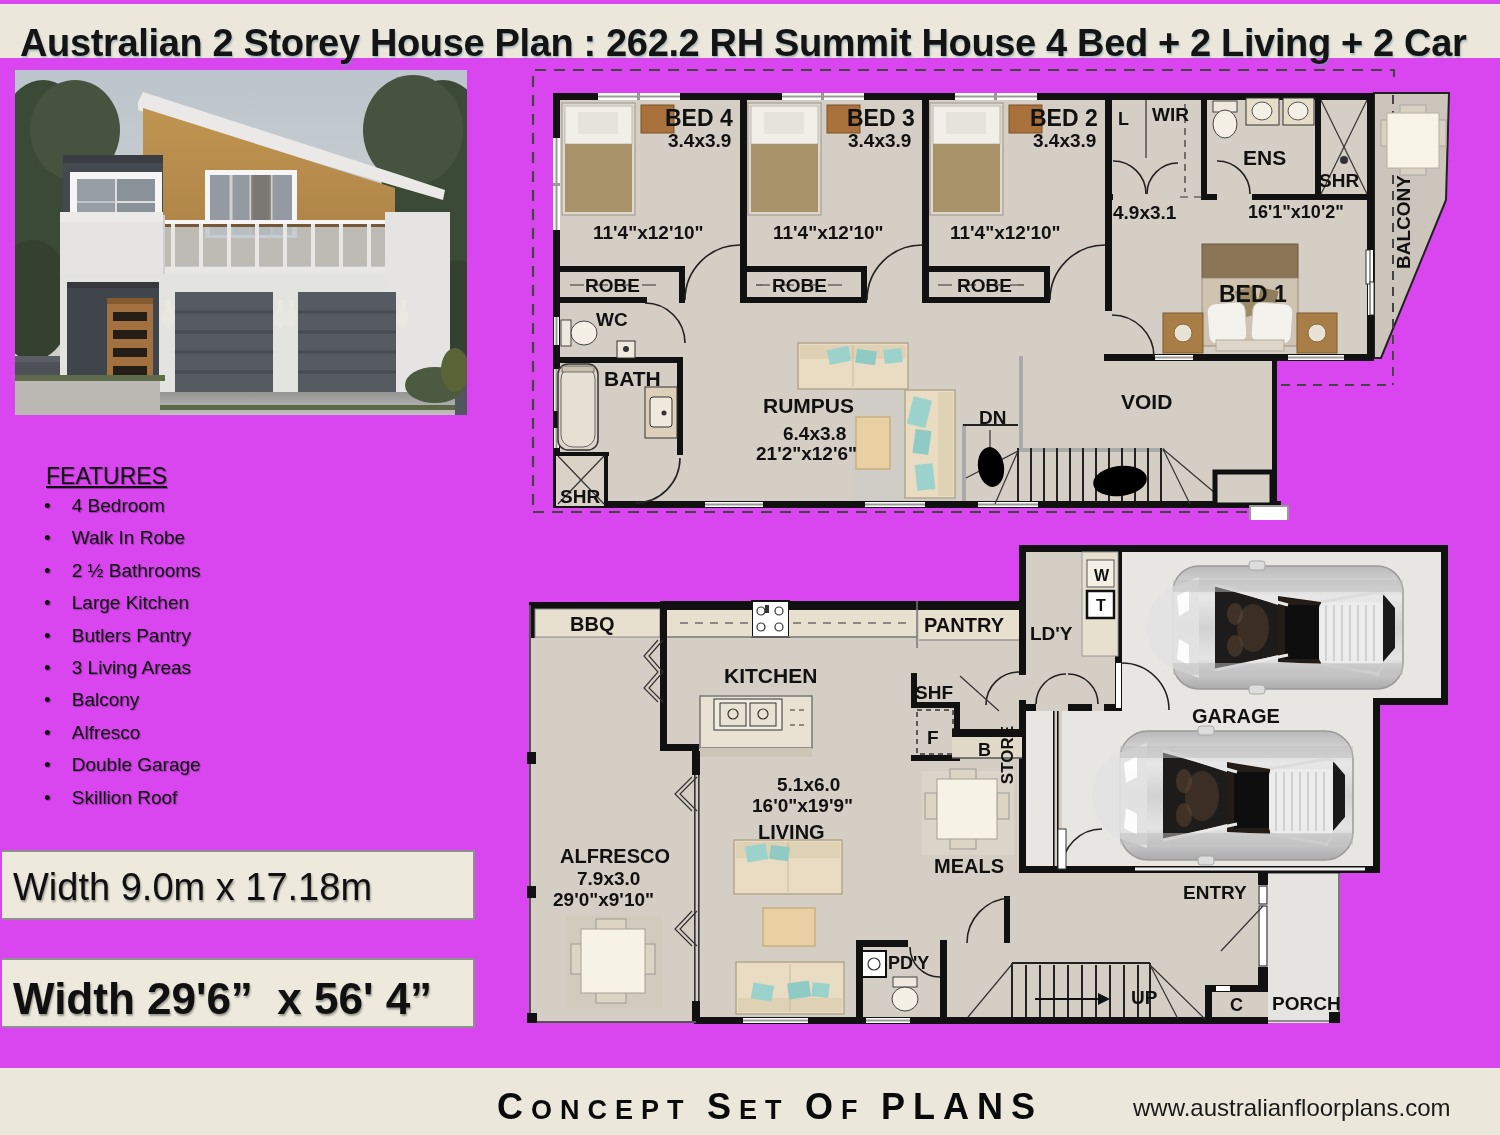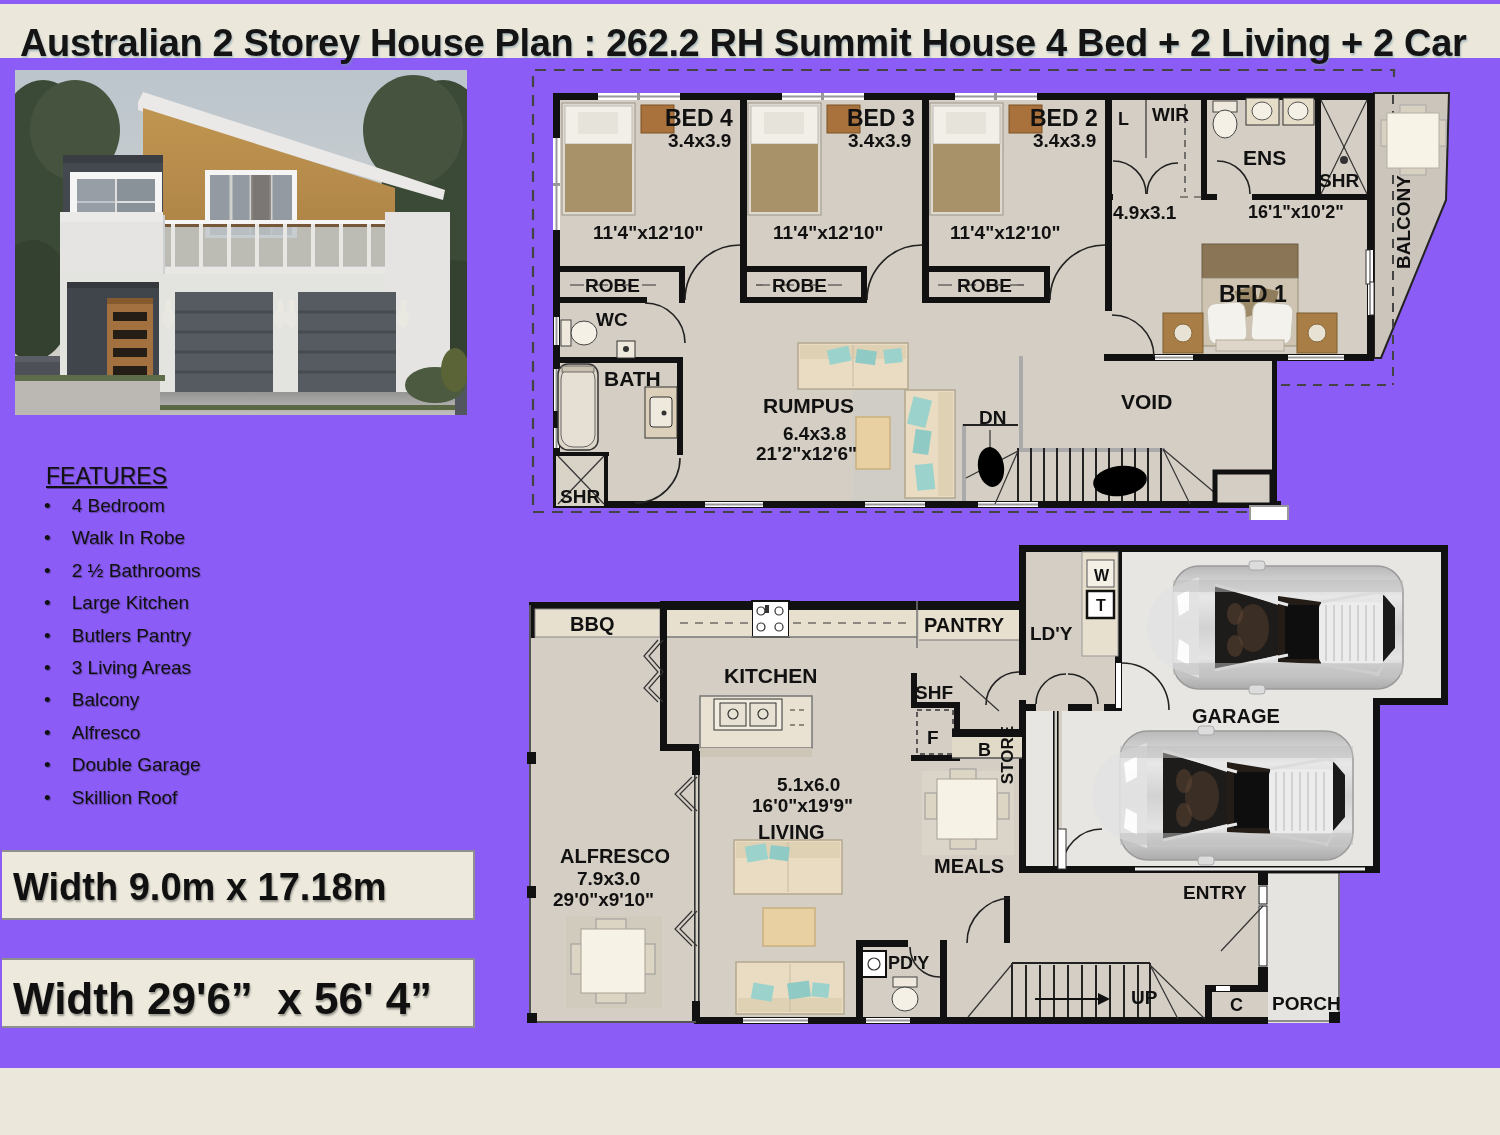--- a/index.html
+++ b/index.html
@@ -2,21 +2,21 @@
 <html><head>
 <meta charset="utf-8">
 <style>
 html,body{margin:0;padding:0;background:#fff;width:1500px;height:1135px;overflow:hidden}
 *{box-sizing:border-box}
 body{font-family:"Liberation Sans",sans-serif}
 .abs{position:absolute}
 </style>
 </head>
 <body>
-<div class="abs" style="left:0;top:0;width:1500px;height:1135px;background:#8b5cf6">
+<div class="abs" style="left:0;top:0;width:1500px;height:1135px;background:#d946ef">
 
 <div class="abs" style="left:0;top:4px;width:1500px;height:54px;background:#ebe8db"></div>
 
 <div class="abs" style="left:20px;top:22px;width:1470px;font-weight:bold;font-size:38px;color:#141414;white-space:nowrap;text-shadow:1px 2px 2px rgba(120,150,170,.55);letter-spacing:-0.35px">Australian 2 Storey House Plan : 262.2 RH Summit House 4 Bed + 2 Living + 2 Car</div>
 
 <div class="abs" id="photo" style="left:15px;top:70px;width:452px;height:345px">
 <svg width="452" height="345" viewBox="0 0 452 345">
 <defs>
 <linearGradient id="sky" x1="0" y1="0" x2="0" y2="1">
             <stop offset="0" stop-color="#c3cdd4"></stop>
@@ -166,28 +166,30 @@
 <div style="height:32.4px">•&nbsp;&nbsp;&nbsp;&nbsp;Large Kitchen</div>
 <div style="height:32.4px">•&nbsp;&nbsp;&nbsp;&nbsp;Butlers Pantry</div>
 <div style="height:32.4px">•&nbsp;&nbsp;&nbsp;&nbsp;3 Living Areas</div>
 <div style="height:32.4px">•&nbsp;&nbsp;&nbsp;&nbsp;Balcony</div>
 <div style="height:32.4px">•&nbsp;&nbsp;&nbsp;&nbsp;Alfresco</div>
 <div style="height:32.4px">•&nbsp;&nbsp;&nbsp;&nbsp;Double Garage</div>
 <div style="height:32.4px">•&nbsp;&nbsp;&nbsp;&nbsp;Skillion Roof</div>
 </div>
 
 <div class="abs" style="left:2px;top:850px;width:473px;height:70px;background:#edeadd;border:2px solid #8f8f8f;border-left:none"></div>
-<div class="abs" style="left:13px;top:866px;font-weight:bold;font-size:38px;color:#101010;text-shadow:1px 2px 2px rgba(0,0,0,.35)">Width 9.0m x 17.18m</div>
+<div class="abs" style="left:13px;top:866px;font-weight:normal;font-size:38px;color:#101010;text-shadow:1px 2px 2px rgba(0,0,0,.35)">Width 9.0m x 17.18m</div>
 
 <div class="abs" style="left:2px;top:958px;width:473px;height:70px;background:#edeadd;border:2px solid #8f8f8f;border-left:none"></div>
 <div class="abs" style="left:13px;top:974px;font-weight:bold;font-size:44px;color:#101010;text-shadow:1px 2px 2px rgba(0,0,0,.35)">Width 29'6”&nbsp; x 56' 4”</div>
 
 <div class="abs" style="left:0;top:1068px;width:1500px;height:67px;background:#ebe8db"></div>
 
-
+<div class="abs" id="concept" style="left:497px;top:1086px;font-weight:bold;color:#0a0a0a;white-space:nowrap;font-size:27px;letter-spacing:8px"><span style="font-size:36px">C</span>ONCEPT <span style="font-size:36px">S</span>ET <span style="font-size:36px">O</span>F <span style="font-size:36px">PLANS</span></div>
+
+<div class="abs" style="left:1133px;top:1094px;font-size:24px;color:#1a1a1a">www.australianfloorplans.com</div>
 
 <svg class="abs" id="plan1" style="left:528px;top:60px" width="972" height="460" viewBox="528 60 972 460">
 <style>
 .wl{fill:#111}
 .tx{font-family:"Liberation Sans",sans-serif;font-weight:bold;fill:#111}
 .arc{fill:none;stroke:#222;stroke-width:1.6}
 .thin{stroke:#333;stroke-width:1.2;fill:none}
 </style>
 
 <polygon points="553,93 1374,93 1374,361 1277,361 1277,508 553,508" fill="#d5cec4"></polygon>

